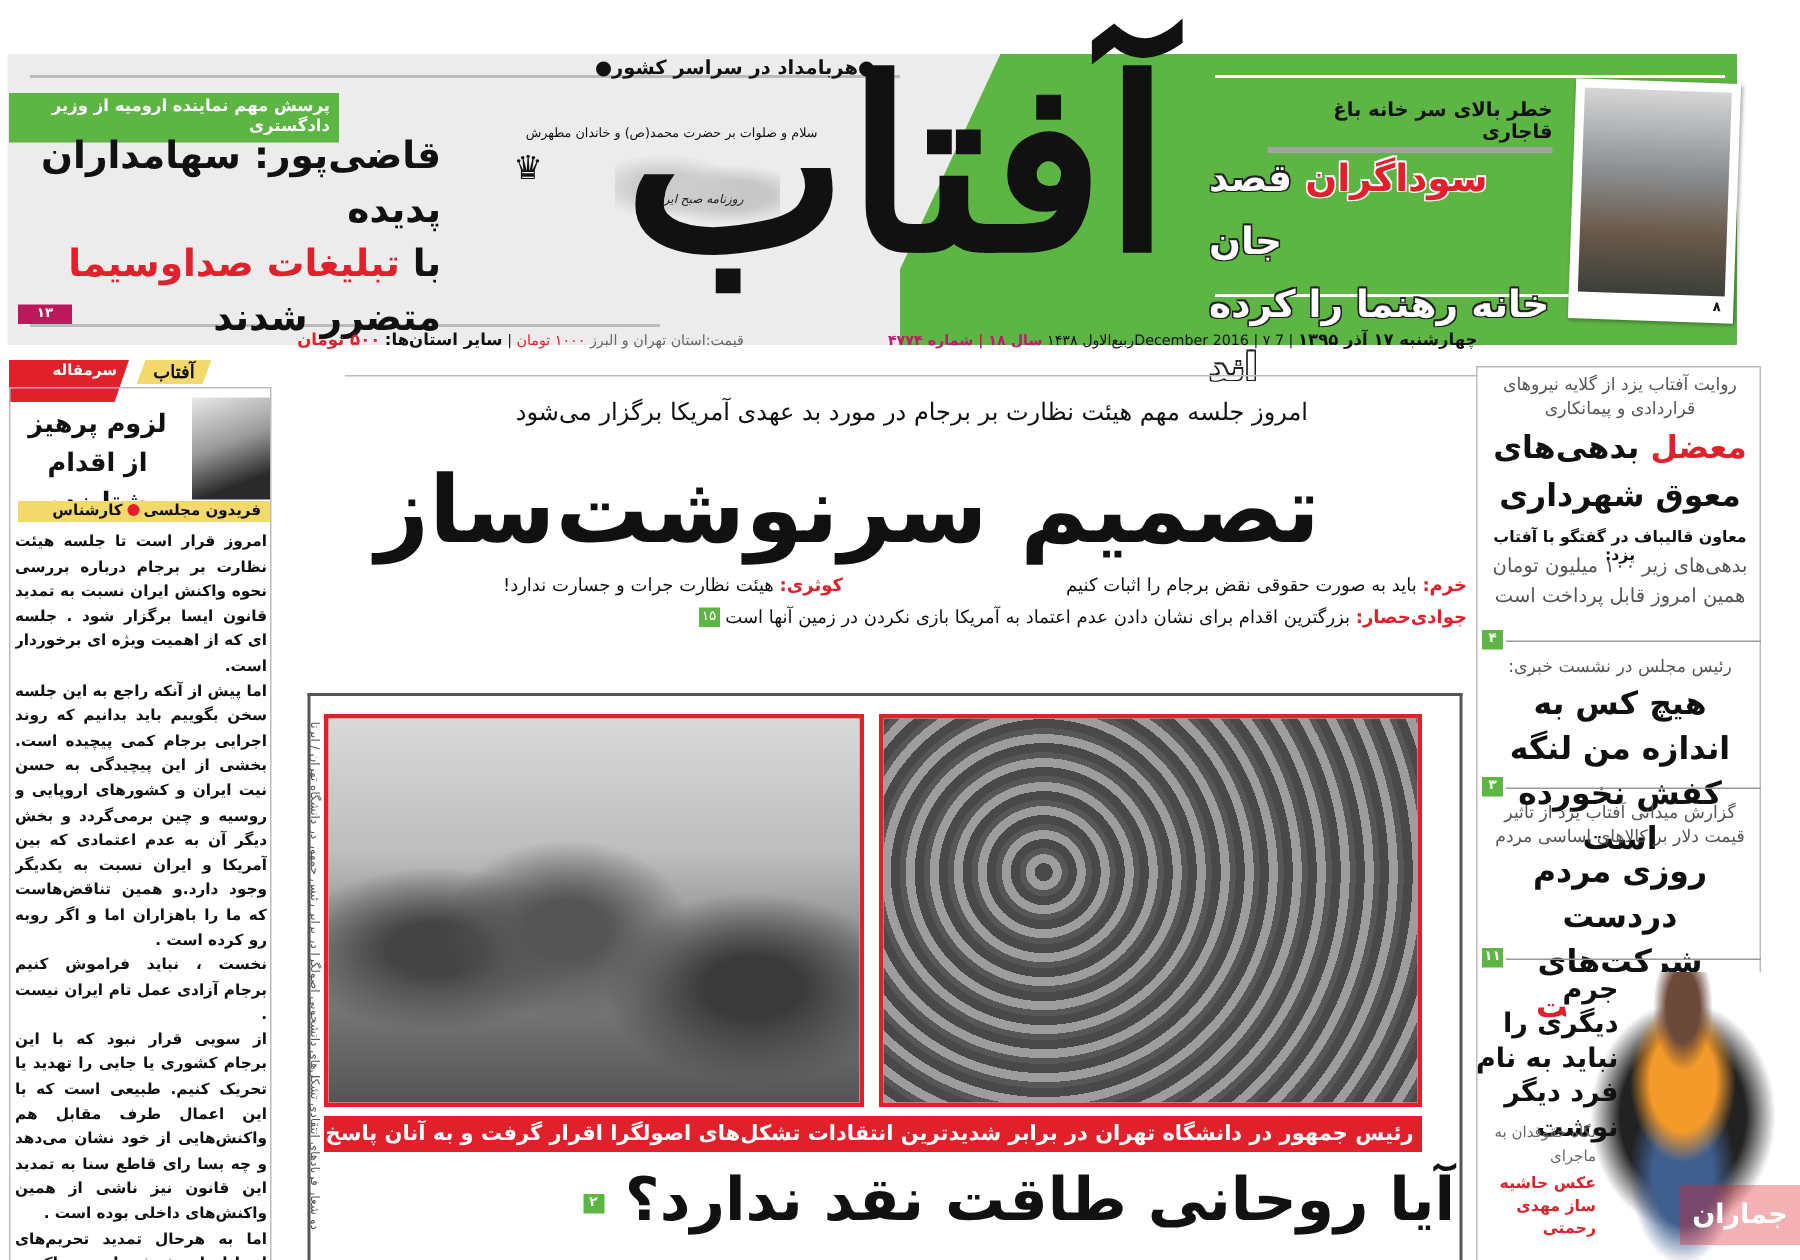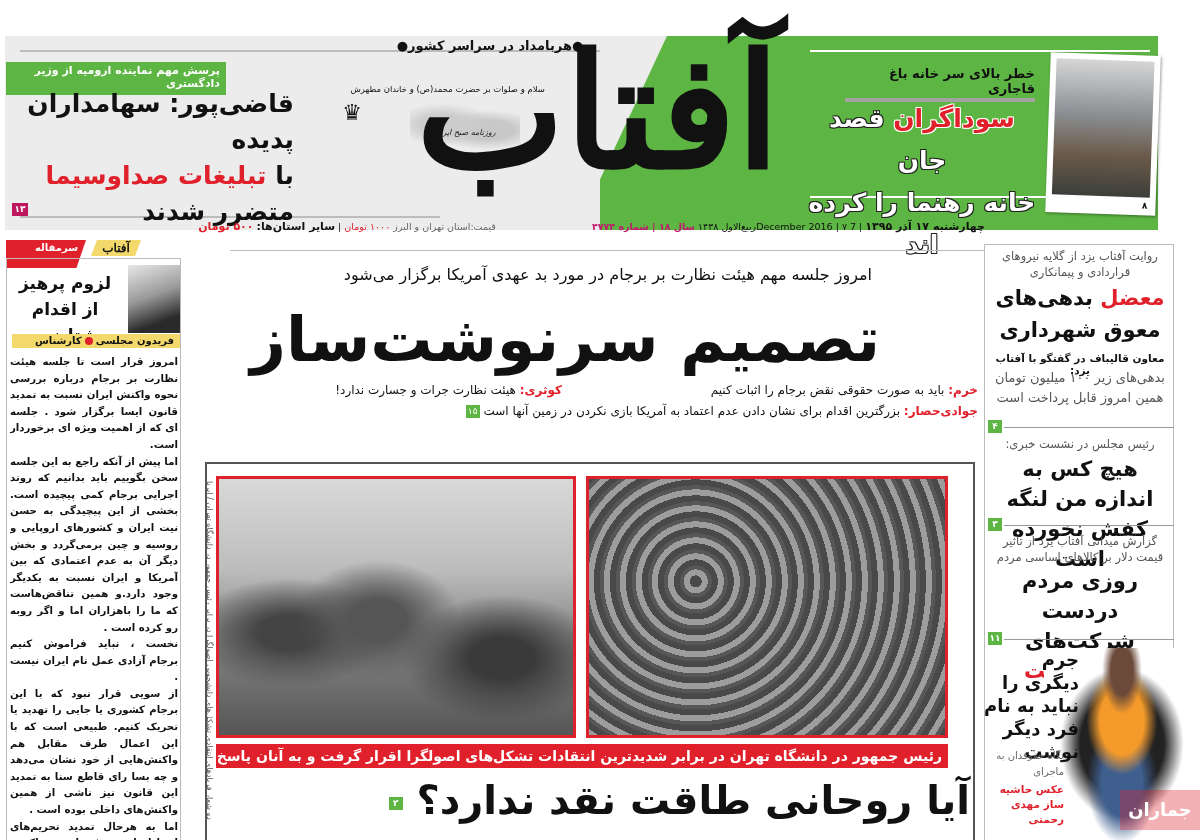--- a/index.html
+++ b/index.html
@@ -16,25 +16,25 @@
   .salam{left:345px;top:84px;width:200px;font-size:8.5px;text-align:right;}
   .logo{left:440px;top:12px;width:340px;height:230px;font-family:"DejaVu Serif",serif;font-weight:bold;font-size:158px;line-height:200px;text-align:center;color:#111;letter-spacing:-6px;}
   .map{left:410px;top:102px;width:110px;height:56px;background:radial-gradient(ellipse at 30% 40%,#c9c9c9 20%,transparent 45%),radial-gradient(ellipse at 70% 50%,#c5c5c5 25%,transparent 50%);opacity:.9;}
   .map-cap{left:420px;top:128px;width:90px;font-size:8px;text-align:center;color:#222;font-style:italic;}
   .seal{left:338px;top:100px;width:28px;height:30px;font-size:22px;text-align:center;}
 
   
   .lt-tag{left:6px;top:62px;width:220px;height:33px;background:#5db543;color:#fff;font-size:11px;font-weight:bold;padding:2px 6px;text-align:right;}
   .lt-title{left:14px;top:86px;width:280px;font-weight:bold;font-size:25px;line-height:36px;text-align:right;}
   .red{color:#e0202a;}
-  .green-num{width:16px;height:13px;background:#be185d;color:#fff;font-size:9px;text-align:center;line-height:13px;font-weight:bold;}
+  .green-num{width:36px;height:13px;background:#be185d;color:#fff;font-size:9px;text-align:center;line-height:13px;font-weight:bold;}
 
   
   .rt-kicker{left:845px;top:66px;width:190px;font-weight:bold;font-size:13px;text-align:right;border-bottom:4px solid #a3a3a3;padding-bottom:2px;}
-  .rt-title{left:806px;top:98px;width:232px;font-weight:bold;font-size:25px;line-height:42px;text-align:center;color:#fff;text-shadow:-1px -1px 0 #222,1px -1px 0 #222,-1px 1px 0 #222,1px 1px 0 #222;}
+  .rt-title{left:806px;top:98px;width:232px;font-weight:bold;font-size:25px;line-height:42px;text-align:left;color:#fff;text-shadow:-1px -1px 0 #222,1px -1px 0 #222,-1px 1px 0 #222,1px 1px 0 #222;}
   .rt-title .red2{color:#e0202a;text-shadow:-1px -1px 0 #fff,1px -1px 0 #fff,-1px 1px 0 #fff,1px 1px 0 #fff;}
   .rt-photo{left:1048px;top:54px;width:110px;height:160px;background:#fff;transform:rotate(2deg);box-shadow:1px 1px 3px rgba(0,0,0,.4);padding:6px 6px 18px 6px;}
   .rt-photo-inner{width:100%;height:100%;background:linear-gradient(180deg,#d6d6d6 0%,#8b8f93 40%,#6b5a4a 70%,#3b3f3a 100%);}
   .rt-num{right:4px;bottom:2px;width:14px;height:13px;font-size:9px;font-weight:bold;text-align:center;background:#fff;}
 
   
   .datebar{left:230px;top:220px;width:755px;height:16px;font-size:9.5px;white-space:nowrap;direction:rtl;text-align:center;}
   .datebar b{font-size:11px;}
   .pink{color:#c2186d;font-weight:bold;}
   .db-line{left:230px;top:250px;width:755px;height:1px;background:#bbb;}

